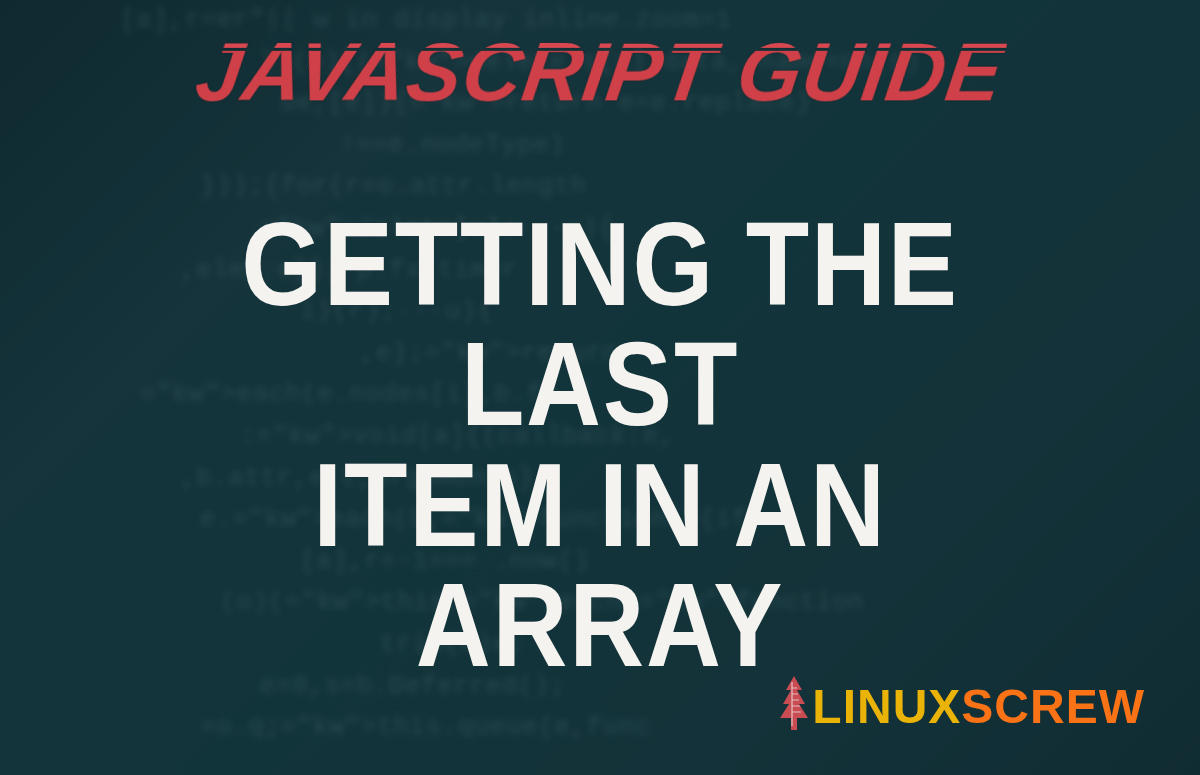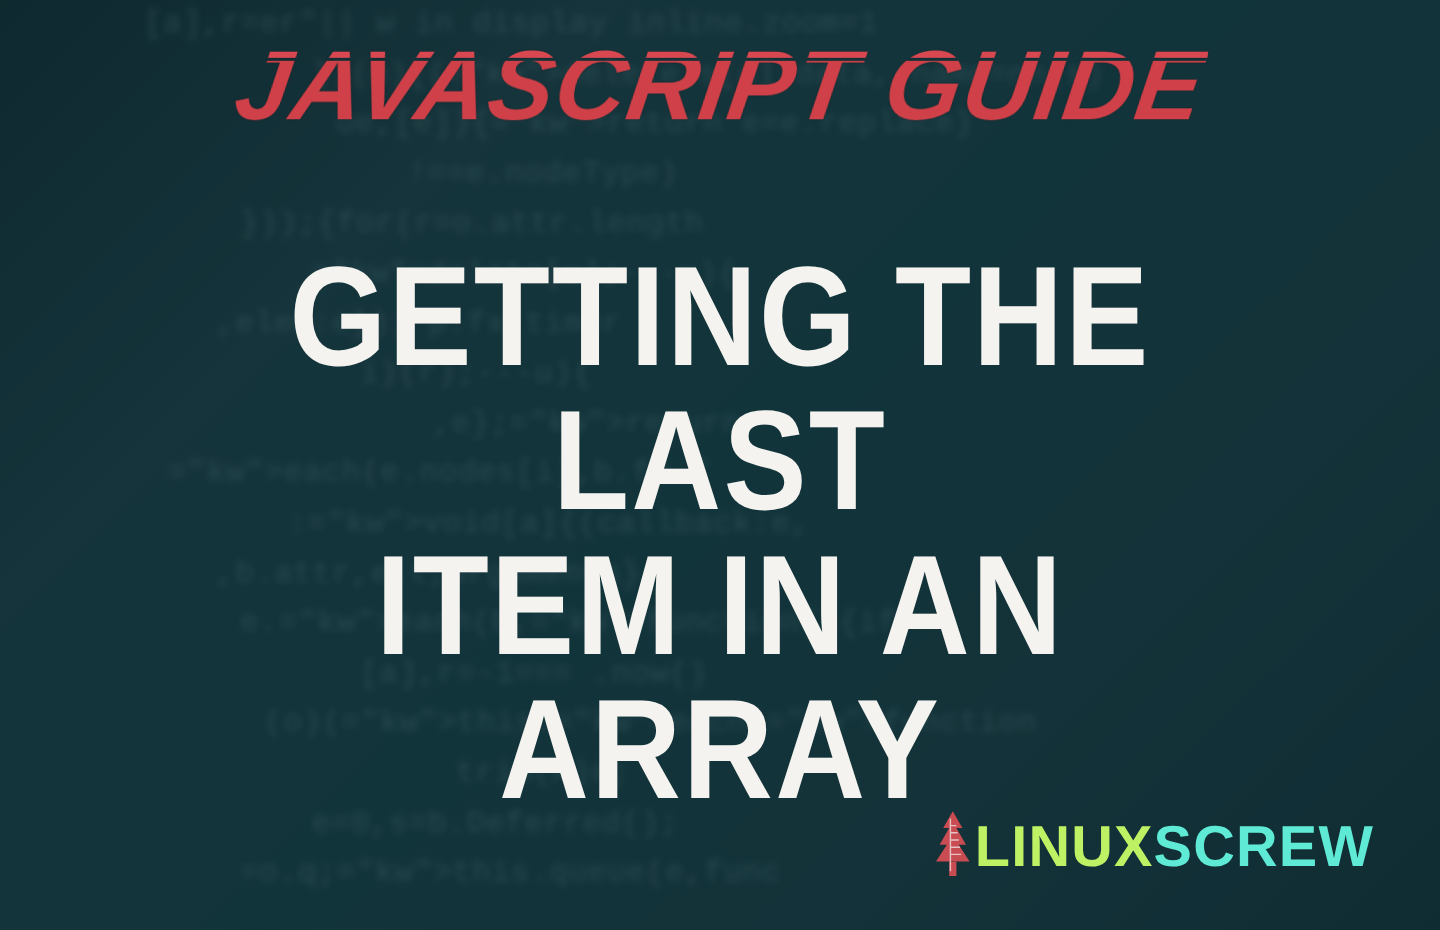--- a/index.html
+++ b/index.html
@@ -121,25 +121,25 @@
 
   .brand-text {
     font-family: 'Arial Black', sans-serif;
     font-weight: 900;
     font-size: 48px;
     letter-spacing: 1px;
     line-height: 1;
   }
 
   .brand-text .p1 {
-    color: #bef264;
+    color: #eab308;
   }
 
   .brand-text .p2 {
-    color: #5eead4;
+    color: #f97316;
   }
 </style>
 </head>
 <body>
 
 <div class="bg"></div>
 
 <div class="code-bg">
   <div id="code-lines">
       <div class="code-line" style="padding-left: 120px;"><span class="op">[</span>a<span class="op">]</span><span class="op">,</span>r<span class="op">=</span>er"|| w in display inline.zoom<span class="op">=</span>1</div>

